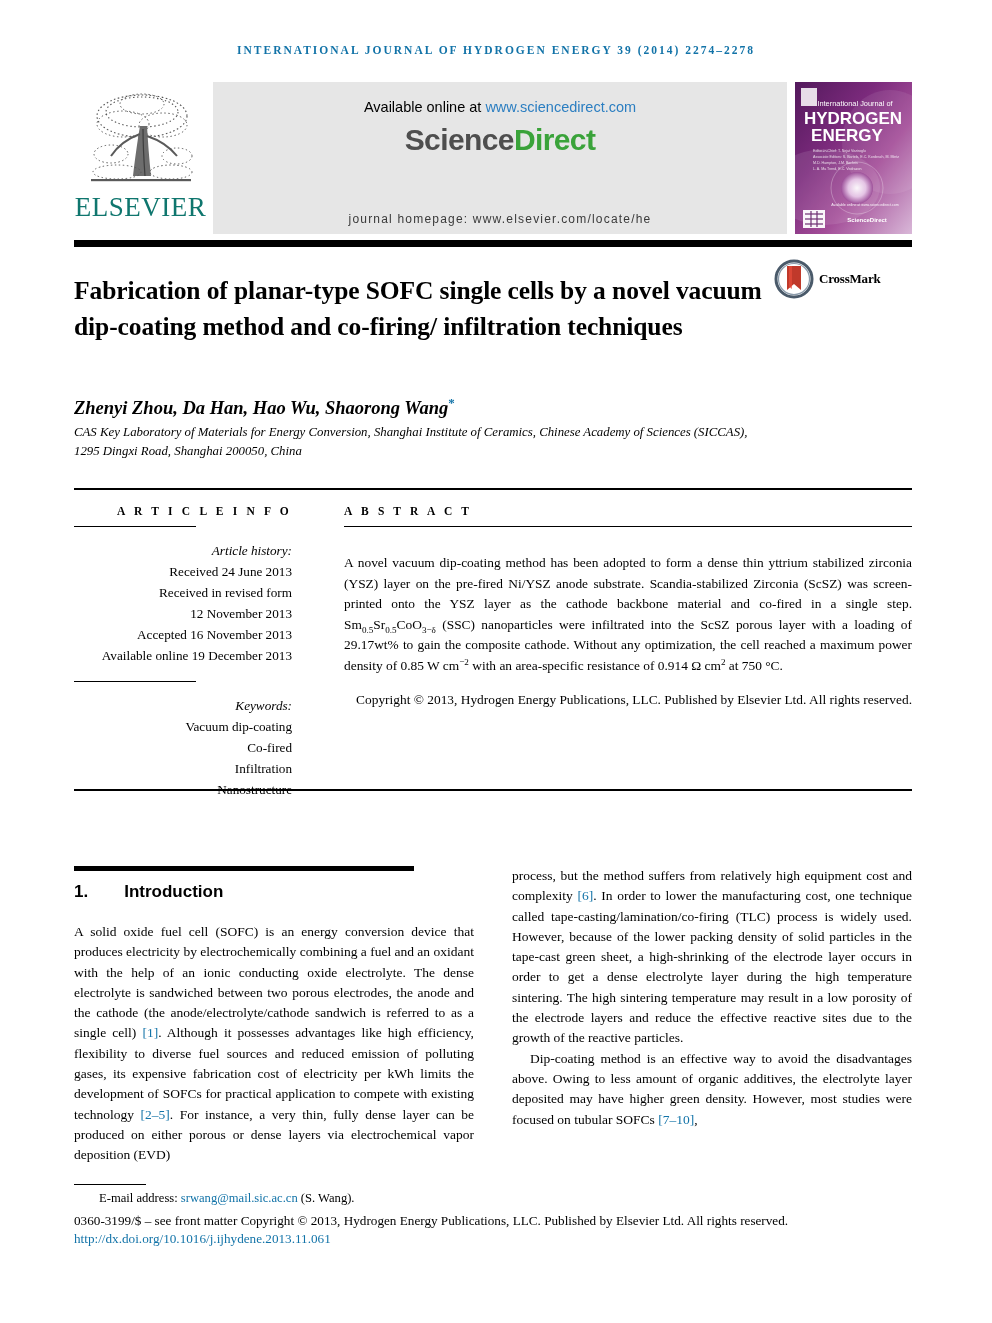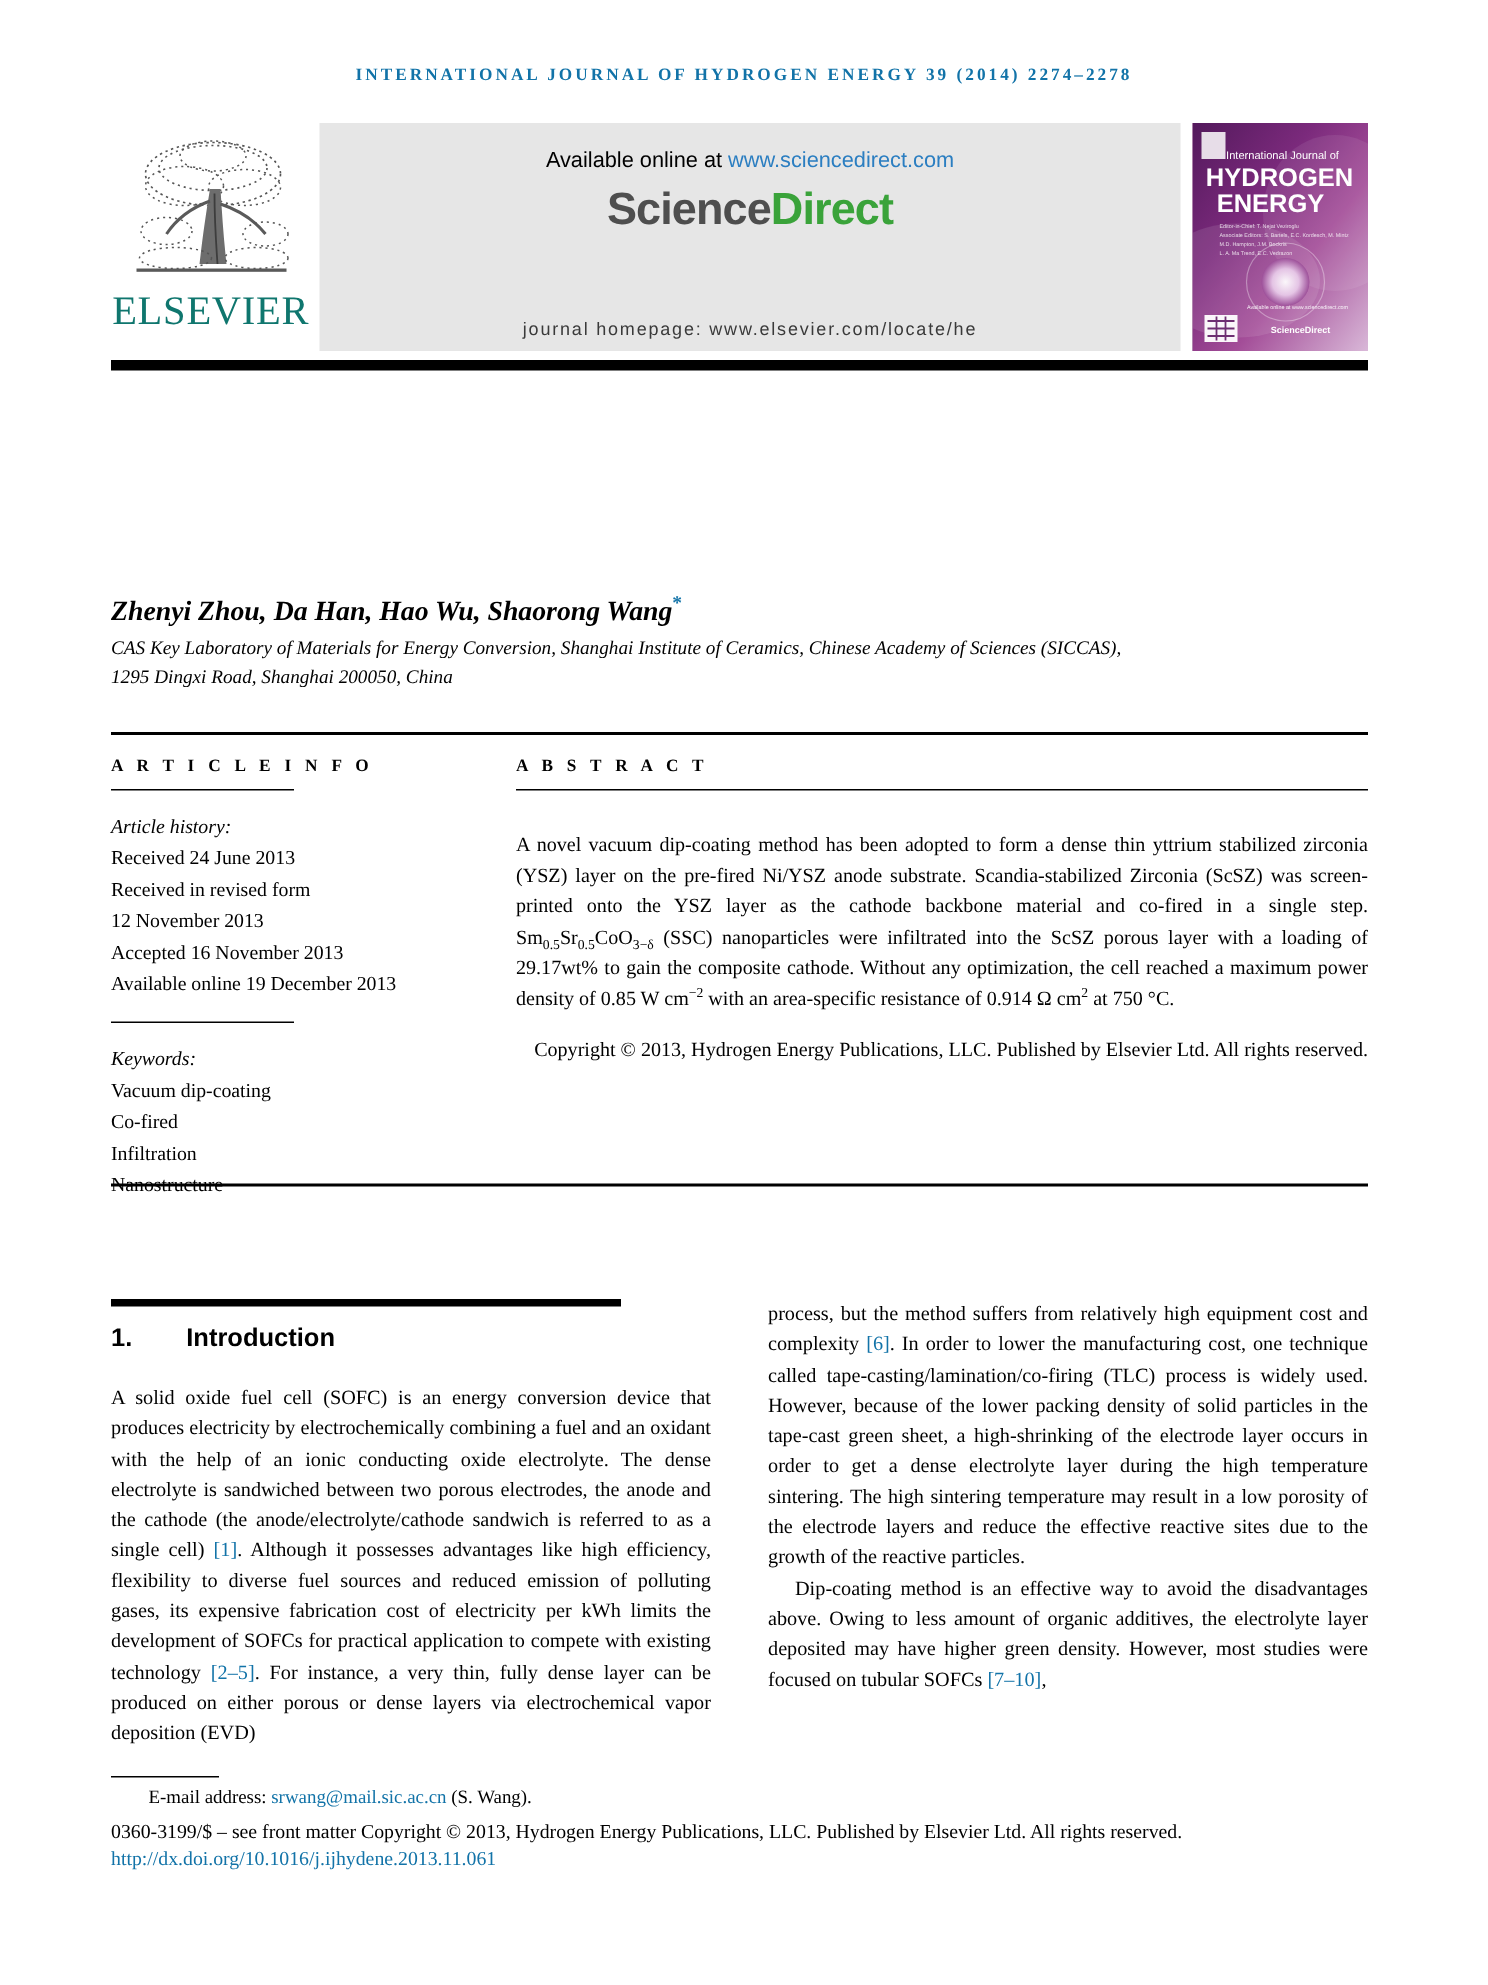--- a/index.html
+++ b/index.html
@@ -138,21 +138,21 @@
     font-style: italic;
     font-size: 12.8px;
     line-height: 19px;
   }
 
   
   .cols {
     position: absolute; top: 505px; left: 74px; width: 838px;
     display: flex;
   }
-  .col-info { width: 240px; flex: none; padding-right: 22px; }
+  .col-info { width: 240px; flex: none; padding-right: 22px; text-align: right; }
   .col-abs { flex: 1; padding-left: 30px; }
 
   .sechead {
     font-family: "Liberation Serif", serif;
     font-weight: bold;
     font-size: 11.5px;
     letter-spacing: 3.2px;
     padding-bottom: 9px;
   }
   .col-info .sechead-rule { border-bottom: 1.6px solid #000; width: 122px; }
@@ -313,20 +313,32 @@
           <line x1="22" y1="129" x2="22" y2="145"></line>
         </g>
         <text x="70" y="124" font-family="Liberation Sans, sans-serif" font-size="3.6" fill="#ffffff" text-anchor="middle" opacity="0.9">Available online at www.sciencedirect.com</text>
         <text x="72" y="140" font-family="Liberation Sans, sans-serif" font-size="6" fill="#ffffff" text-anchor="middle" font-weight="bold">ScienceDirect</text>
       </svg>
     </div>
   </div>
 
   <div class="rule-thick" style="top:240px;"></div>
 
+  <div class="title-wrap">
+    <h1 class="title">Fabrication of planar-type SOFC single cells by a novel vacuum dip-coating method and co-firing/ infiltration techniques</h1>
+    <div class="crossmark">
+      <svg width="40" height="40" viewBox="0 0 40 40">
+        <circle cx="20" cy="20" r="18" fill="#ffffff" stroke="#4a5a6a" stroke-width="3"></circle>
+        <circle cx="20" cy="20" r="15.5" fill="none" stroke="#8b9bab" stroke-width="1.2"></circle>
+        <path d="M13 7 H27 V31 L20 25 L13 31 Z" fill="#c0392b"></path>
+        <path d="M15 7 H18 V30 L15 28 Z" fill="#e74c3c" opacity="0.7"></path>
+      </svg>
+      <span class="crossmark-text">CrossMark</span>
+    </div>
+  </div>
 
   <div class="authors">
     <span>Zhenyi Zhou, Da Han, Hao Wu, Shaorong Wang</span><sup>*</sup>
   </div>
   <div class="affil">CAS Key Laboratory of Materials for Energy Conversion, Shanghai Institute of Ceramics, Chinese Academy of Sciences (SICCAS), 1295 Dingxi Road, Shanghai 200050, China</div>
 
   <div class="rule-thin" style="top:488px;height:2.4px;"></div>
 
   <div class="cols">
 

